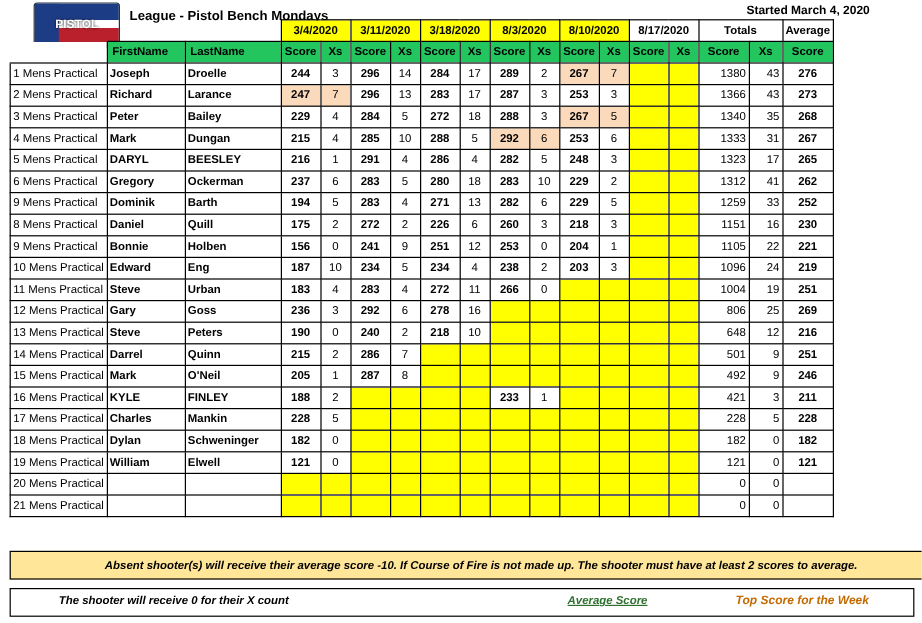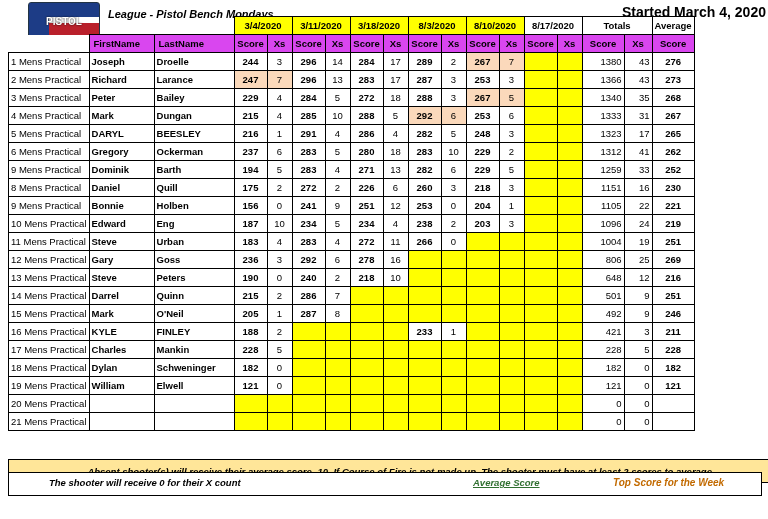--- a/index.html
+++ b/index.html
@@ -28,25 +28,25 @@
     position:absolute;left:50%;top:50%;transform:translate(-50%,-50%);
     color:#fff;font-size:10px;font-weight:bold;letter-spacing:0px;
     text-shadow:0 0 2px #000;
   }
   .logo .lstripe{
     position:absolute;left:0;top:0;width:20px;height:100%;
     background:#1d3c86;
   }
   .league-title{
     position:absolute;left:108px;top:8px;
-    font-size:11px;font-weight:bold;font-style:italic;
+    font-size:11px;font-weight:bold;
   }
   .started{
     position:absolute;left:622px;top:4px;
-    font-size:14px;font-weight:bold;
+    font-size:10px;font-weight:bold;
   }
 
   
   table.main{
     position:absolute;left:8px;top:16px;
     border-collapse:collapse;
     table-layout:fixed;
   }
   table.main td,table.main th{
     border:1px solid #000;
@@ -62,21 +62,21 @@
     height:16px;
   }
   .date-head{
     text-align:center;font-weight:bold;font-size:9.5px;background:#ffff00;
   }
   .date-head.plain{background:#ffffff;}
   .totals-head,.avg-head{
     text-align:center;font-weight:bold;font-size:9.5px;background:#ffffff;
   }
   .sub{
-    text-align:center;font-weight:bold;font-size:9px;background:#d946ef;
+    text-align:center;font-weight:bold;font-size:9px;background:#22c55e;
   }
   .sub.name{ text-align:left;padding-left:4px;}
   .idx{
     font-size:8px;text-align:left;padding-left:2px;border:none;
     color:#000;
   }
   .first{font-weight:bold;text-align:left;padding-left:5px;}
   .last{font-weight:bold;text-align:left;padding-left:5px;}
   .num{text-align:center;font-weight:bold;}
   .numlite{text-align:center;}
@@ -91,21 +91,21 @@
   .avgrow td.lbl{text-align:center;}
 
   
   .note1{
     position:absolute;left:8px;top:459px;width:752px;height:22px;
     border:1px solid #000;background:#ffe699;
     display:flex;align-items:center;justify-content:center;
     font-size:9.5px;font-weight:bold;font-style:italic;padding-left:16px;
   }
   .note2{
-    position:absolute;left:8px;top:472px;width:752px;height:22px;
+    position:absolute;left:8px;top:490px;width:752px;height:22px;
     border:1px solid #000;background:#ffffff;
   }
   .note2 .t1{
     position:absolute;left:40px;top:4px;font-size:9.5px;font-weight:bold;font-style:italic;
   }
   .note2 .t2{
     position:absolute;left:464px;top:4px;font-size:9.5px;font-weight:bold;font-style:italic;
     color:#2f6f2f;text-decoration:underline;
   }
   .note2 .t3{

